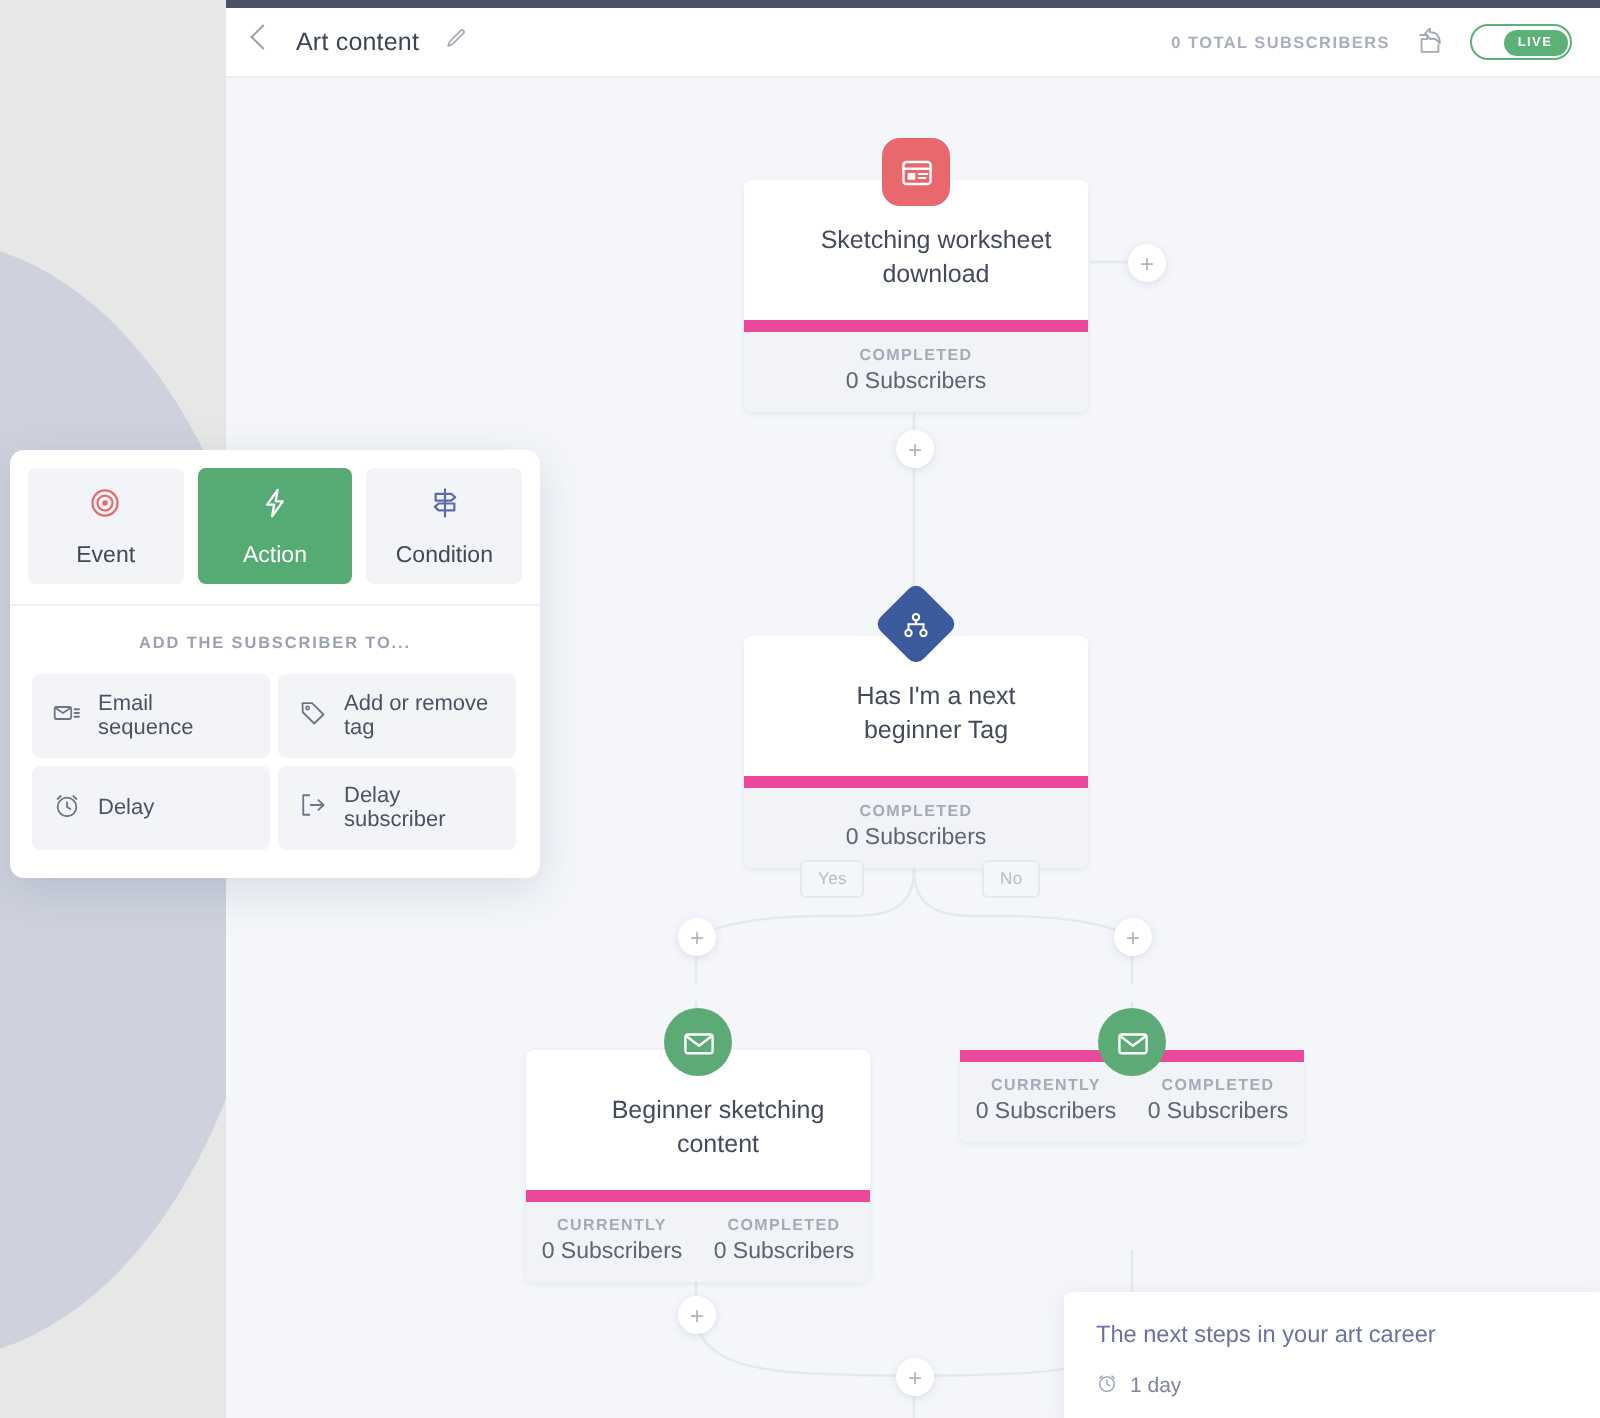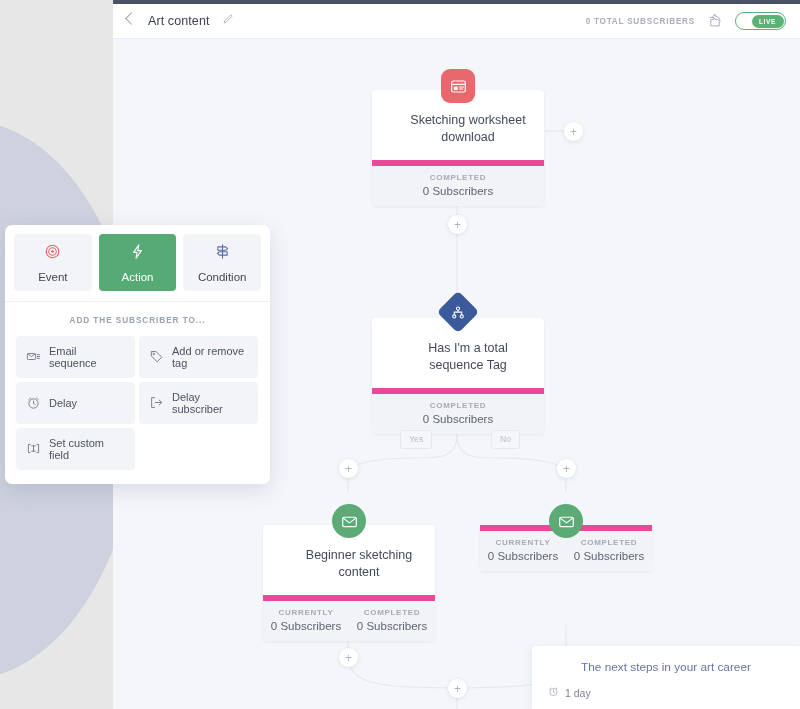--- a/index.html
+++ b/index.html
@@ -96,21 +96,21 @@
     font-size:8.5px; color:#b6bcc8; padding:3px 8px 4px; letter-spacing:.2px;
   }
 
   
   .tip-card {
     position:absolute; left:419px; top:606px; width:268px;
     background:#ffffff; border-radius:4px 0 0 4px;
     box-shadow:0 2px 10px rgba(80,90,120,.10);
     padding:14px 16px 13px;
   }
-  .tip-title { font-size:11.8px; color:#6b72a4; margin-bottom:9px;text-align:center; }
+  .tip-title { font-size:11.8px; color:#6b72a4; margin-bottom:9px; }
   .tip-meta { display:flex; align-items:center; gap:6px; font-size:10.5px; color:#7d8596;margin-top:12px; }
 
   
   .popup {
     position:absolute; left:5px; top:225px; width:265px;
     background:#ffffff; border-radius:7px;
     box-shadow:0 6px 22px rgba(70,80,110,.16);
     overflow:hidden;
   }
   .tabs { display:flex; gap:7px; padding:9px 9px 10px; }
@@ -224,21 +224,21 @@
 
       <div class="node" style="left:259px; top:278px; width:172px;">
         <div class="badge badge-diamond" style="background:#3a5a9b;">
           <svg width="15" height="15" viewBox="0 0 20 20">
             <circle cx="10" cy="4.5" r="2.1" fill="none" stroke="#fff" stroke-width="1.4"></circle>
             <circle cx="5" cy="15" r="2.1" fill="none" stroke="#fff" stroke-width="1.4"></circle>
             <circle cx="15" cy="15" r="2.1" fill="none" stroke="#fff" stroke-width="1.4"></circle>
             <path d="M10 6.8v2.4M5 12.9V9.2h10v3.7" fill="none" stroke="#fff" stroke-width="1.4"></path>
           </svg>
         </div>
-        <div class="node-title">Has I'm a total sequence Tag</div>
+        <div class="node-title">Has I'm a next beginner Tag</div>
         <div class="node-stats">
           <div class="stat">
             <div class="stat-label">COMPLETED</div>
             <div class="stat-value">0 Subscribers</div>
           </div>
         </div>
       </div>
 
       <div class="branch-label" style="left:287px; top:390px;">Yes</div>
       <div class="branch-label" style="left:378px; top:390px;">No</div>
@@ -389,26 +389,17 @@
       <div class="opt">
         <span>
           <svg width="15" height="15" viewBox="0 0 20 20">
             <path d="M8 3.5H3.5v13H8" fill="none" stroke="#6d7586" stroke-width="1.2" stroke-linejoin="round"></path>
             <path d="M8.5 10h8.2M13.6 6.7 17 10l-3.4 3.3" fill="none" stroke="#6d7586" stroke-width="1.2" stroke-linecap="round" stroke-linejoin="round"></path>
           </svg>
         </span>
         <span>Delay subscriber</span>
       </div>
 
-      <div class="opt">
-        <span>
-          <svg width="15" height="15" viewBox="0 0 20 20">
-            <path d="M6 4.5H3.2v11H6M14 4.5h2.8v11H14" fill="none" stroke="#6d7586" stroke-width="1.2" stroke-linejoin="round"></path>
-            <path d="M10 6.5v7M7.6 6.5h4.8M7.6 13.5h4.8" stroke="#6d7586" stroke-width="1.2" stroke-linecap="round"></path>
-          </svg>
-        </span>
-        <span>Set custom field</span>
-      </div>
 
     </div>
   </div>
 
 </div>
 
 </body></html>

